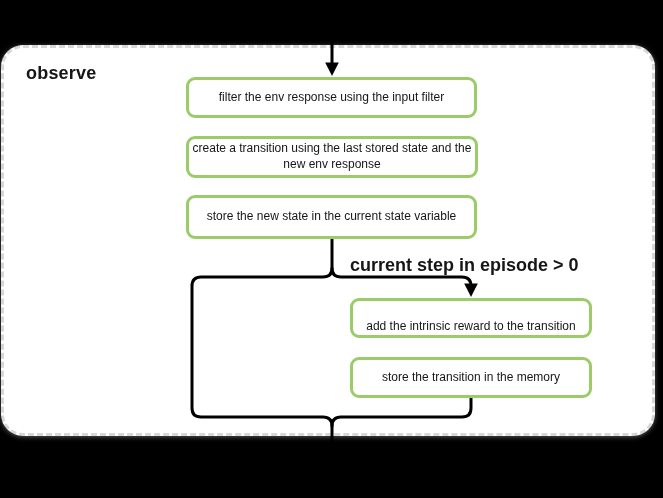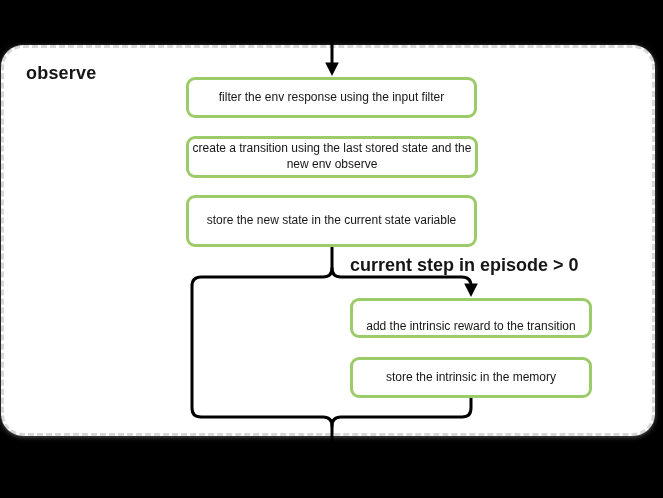--- a/index.html
+++ b/index.html
@@ -65,21 +65,21 @@
     justify-content: center;
     text-align: center;
     font-size: 12px;
     line-height: 1.3;
     color: var(--text, #1a1a1a);
     white-space: nowrap;
   }
   .node.wrap { white-space: normal; justify-content: center; }
   #node-1 { left: 186px; top: 77px;  width: 291px; height: 41px; }
   #node-2 { left: 186px; top: 136px; width: 292px; height: 42px; }
-  #node-3 { left: 186px; top: 195px; width: 291px; height: 52px; }
+  #node-3 { left: 186px; top: 195px; width: 291px; height: 44px; }
   #node-4 { left: 350px; top: 298px; width: 242px; height: 40px; justify-content: flex-end; }
   #node-5 { left: 350px; top: 357px; width: 242px; height: 41px; }
   .cond-label {
     position: absolute;
     left: 350px;
     top: 255px;
     font-size: 18px;
     font-weight: bold;
     color: var(--text, #111111);
   }
@@ -101,30 +101,30 @@
     <polygon points="471,297 464.2,283.5 477.8,283.5"></polygon>
     <path d="M471 398 L471 408 Q471 417 462 417 L341 417 Q332 417 332 426"></path>
   </svg>
 
   <div class="node" id="node-1">
     <span>filter the env response using the input filter</span>
   </div>
 
   <div class="node wrap" id="node-2">
     <span>create a transition using the last stored state and the</span>
-    <span>new env observe</span>
+    <span>new env response</span>
   </div>
 
   <div class="node" id="node-3">
     <span>store the new state in the current state variable</span>
   </div>
 
   <div class="cond-label">current step in episode &gt; 0</div>
 
   <div class="node" id="node-4">
     <span>add the intrinsic reward to the transition</span>
   </div>
 
   <div class="node" id="node-5">
-    <span>store the intrinsic in the memory</span>
+    <span>store the transition in the memory</span>
   </div>
 
 </div>
 
 </body></html>

